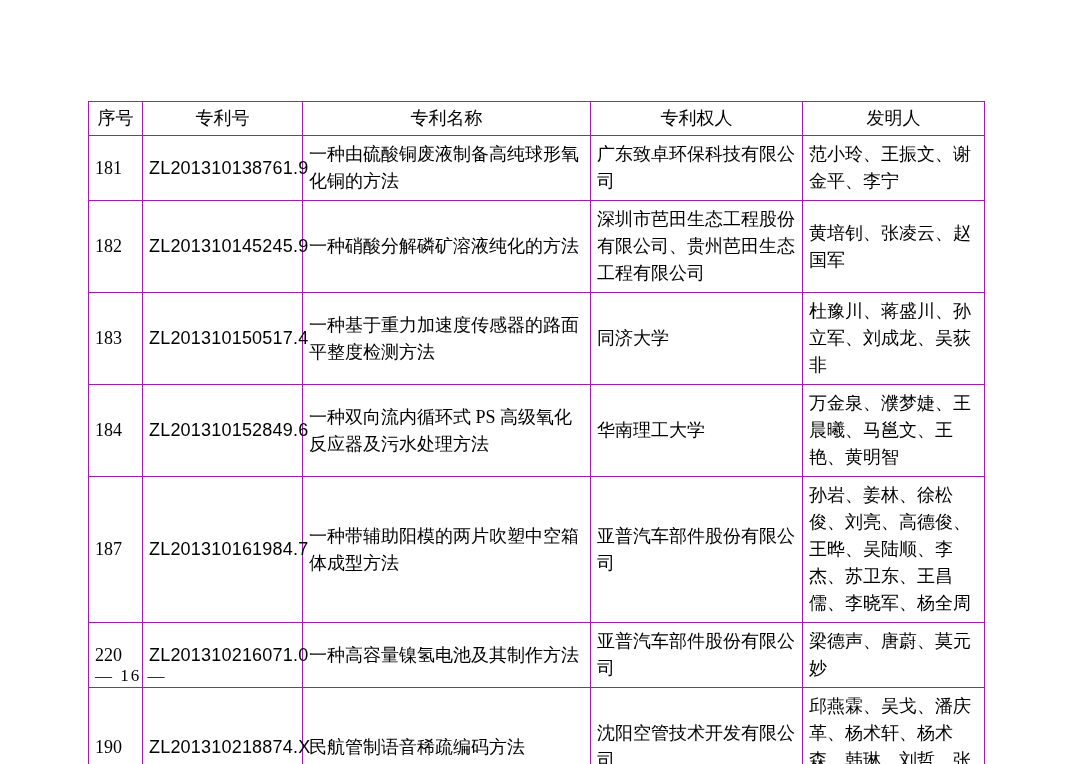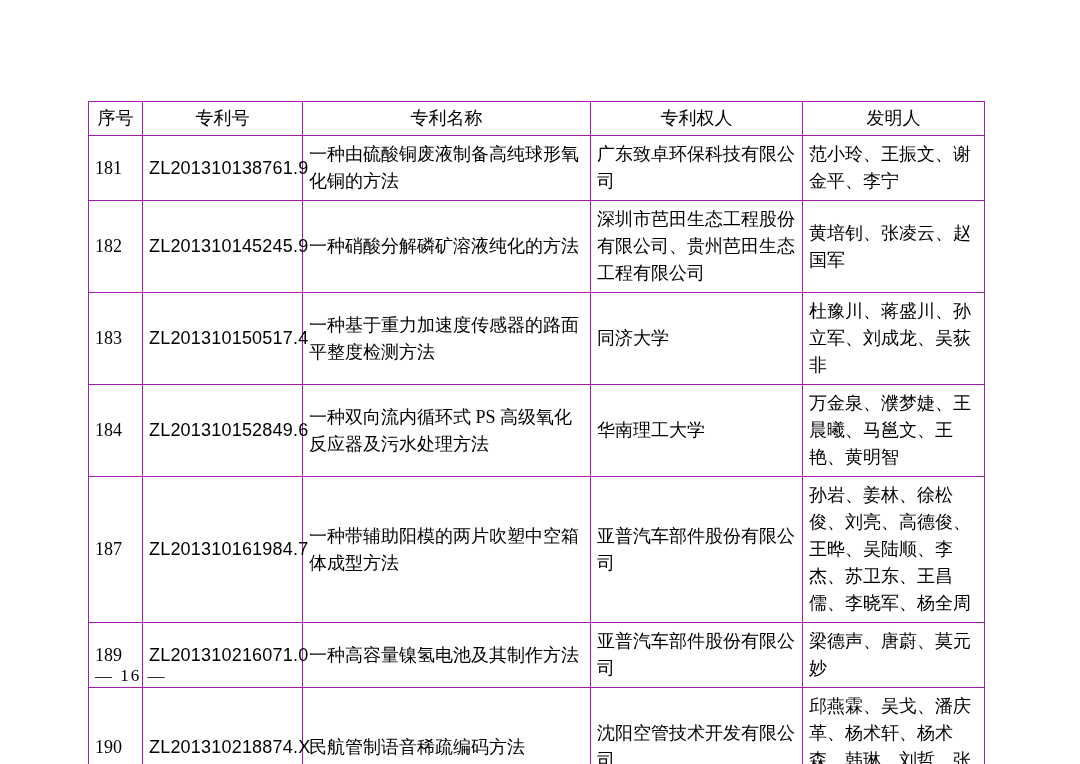--- a/index.html
+++ b/index.html
@@ -131,21 +131,21 @@
           <td class="inv">万金泉、濮梦婕、王晨曦、马邕文、王艳、黄明智</td>
         </tr>
         <tr>
           <td class="no">187</td>
           <td class="num">ZL201310161984.7</td>
           <td class="name">一种带辅助阳模的两片吹塑中空箱体成型方法</td>
           <td class="owner">亚普汽车部件股份有限公司</td>
           <td class="inv">孙岩、姜林、徐松俊、刘亮、高德俊、王晔、吴陆顺、李杰、苏卫东、王昌儒、李晓军、杨全周</td>
         </tr>
         <tr>
-          <td class="no">189</td>
+          <td class="no">220</td>
           <td class="num">ZL201310216071.0</td>
           <td class="name">一种高容量镍氢电池及其制作方法</td>
           <td class="owner">亚普汽车部件股份有限公司</td>
           <td class="inv">梁德声、唐蔚、莫元妙</td>
         </tr>
         <tr>
           <td class="no">190</td>
           <td class="num">ZL201310218874.X</td>
           <td class="name">民航管制语音稀疏编码方法</td>
           <td class="owner">沈阳空管技术开发有限公司</td>

